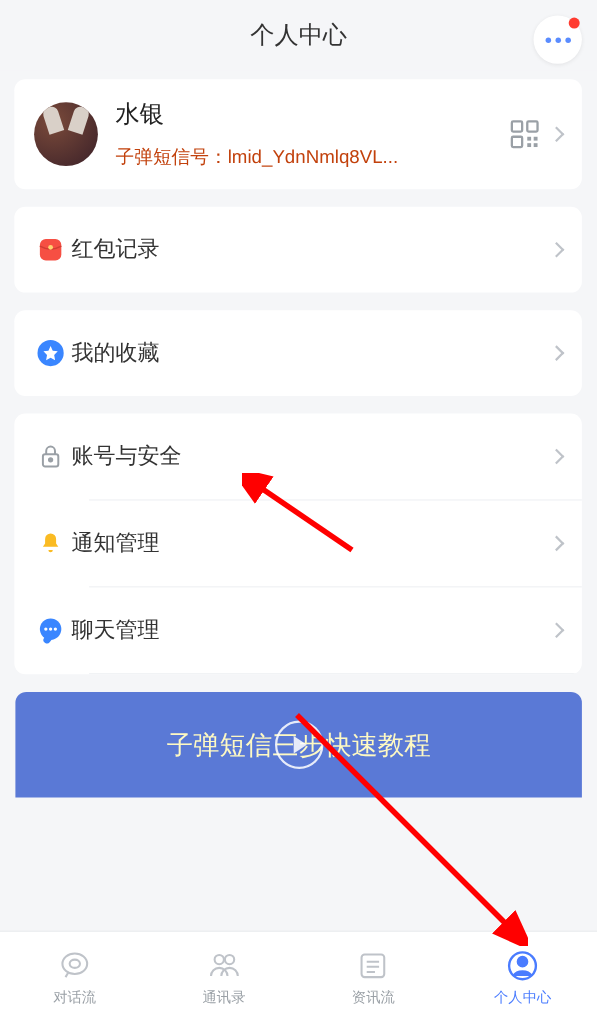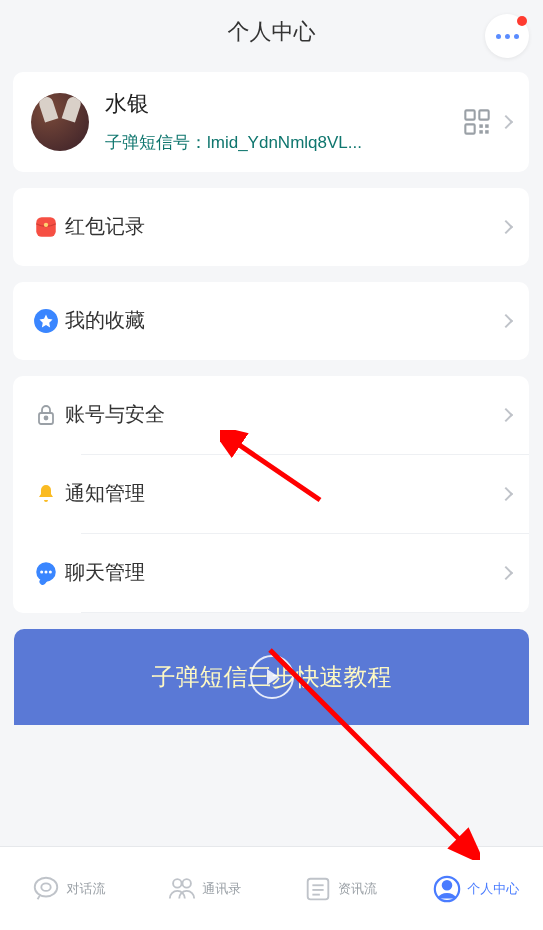--- a/index.html
+++ b/index.html
@@ -103,21 +103,21 @@
       margin-left: 16px;
       min-width: 0;
     }
     .profile-name {
       font-size: 22px;
       color: #222;
       line-height: 1.3;
     }
     .profile-id {
       font-size: 17px;
-      color: #0f766e;
+      color: #c2410c;
       margin-top: 12px;
       white-space: nowrap;
       overflow: hidden;
       text-overflow: ellipsis;
     }
     .qr-icon {
       width: 28px;
       height: 28px;
       margin-right: 10px;
       flex-shrink: 0;
@@ -195,21 +195,21 @@
       left: 0;
       right: 0;
       height: 84px;
       background: #fff;
       border-top: 1px solid #e6e8eb;
       display: flex;
     }
     .tab {
       flex: 1;
       display: flex;
-      flex-direction: row;
+      flex-direction: column;
       align-items: center;
       justify-content: center;
       gap: 4px;
       cursor: pointer;
     }
     .tab-icon {
       width: 32px;
       height: 32px;
       display: flex;
       align-items: center;

